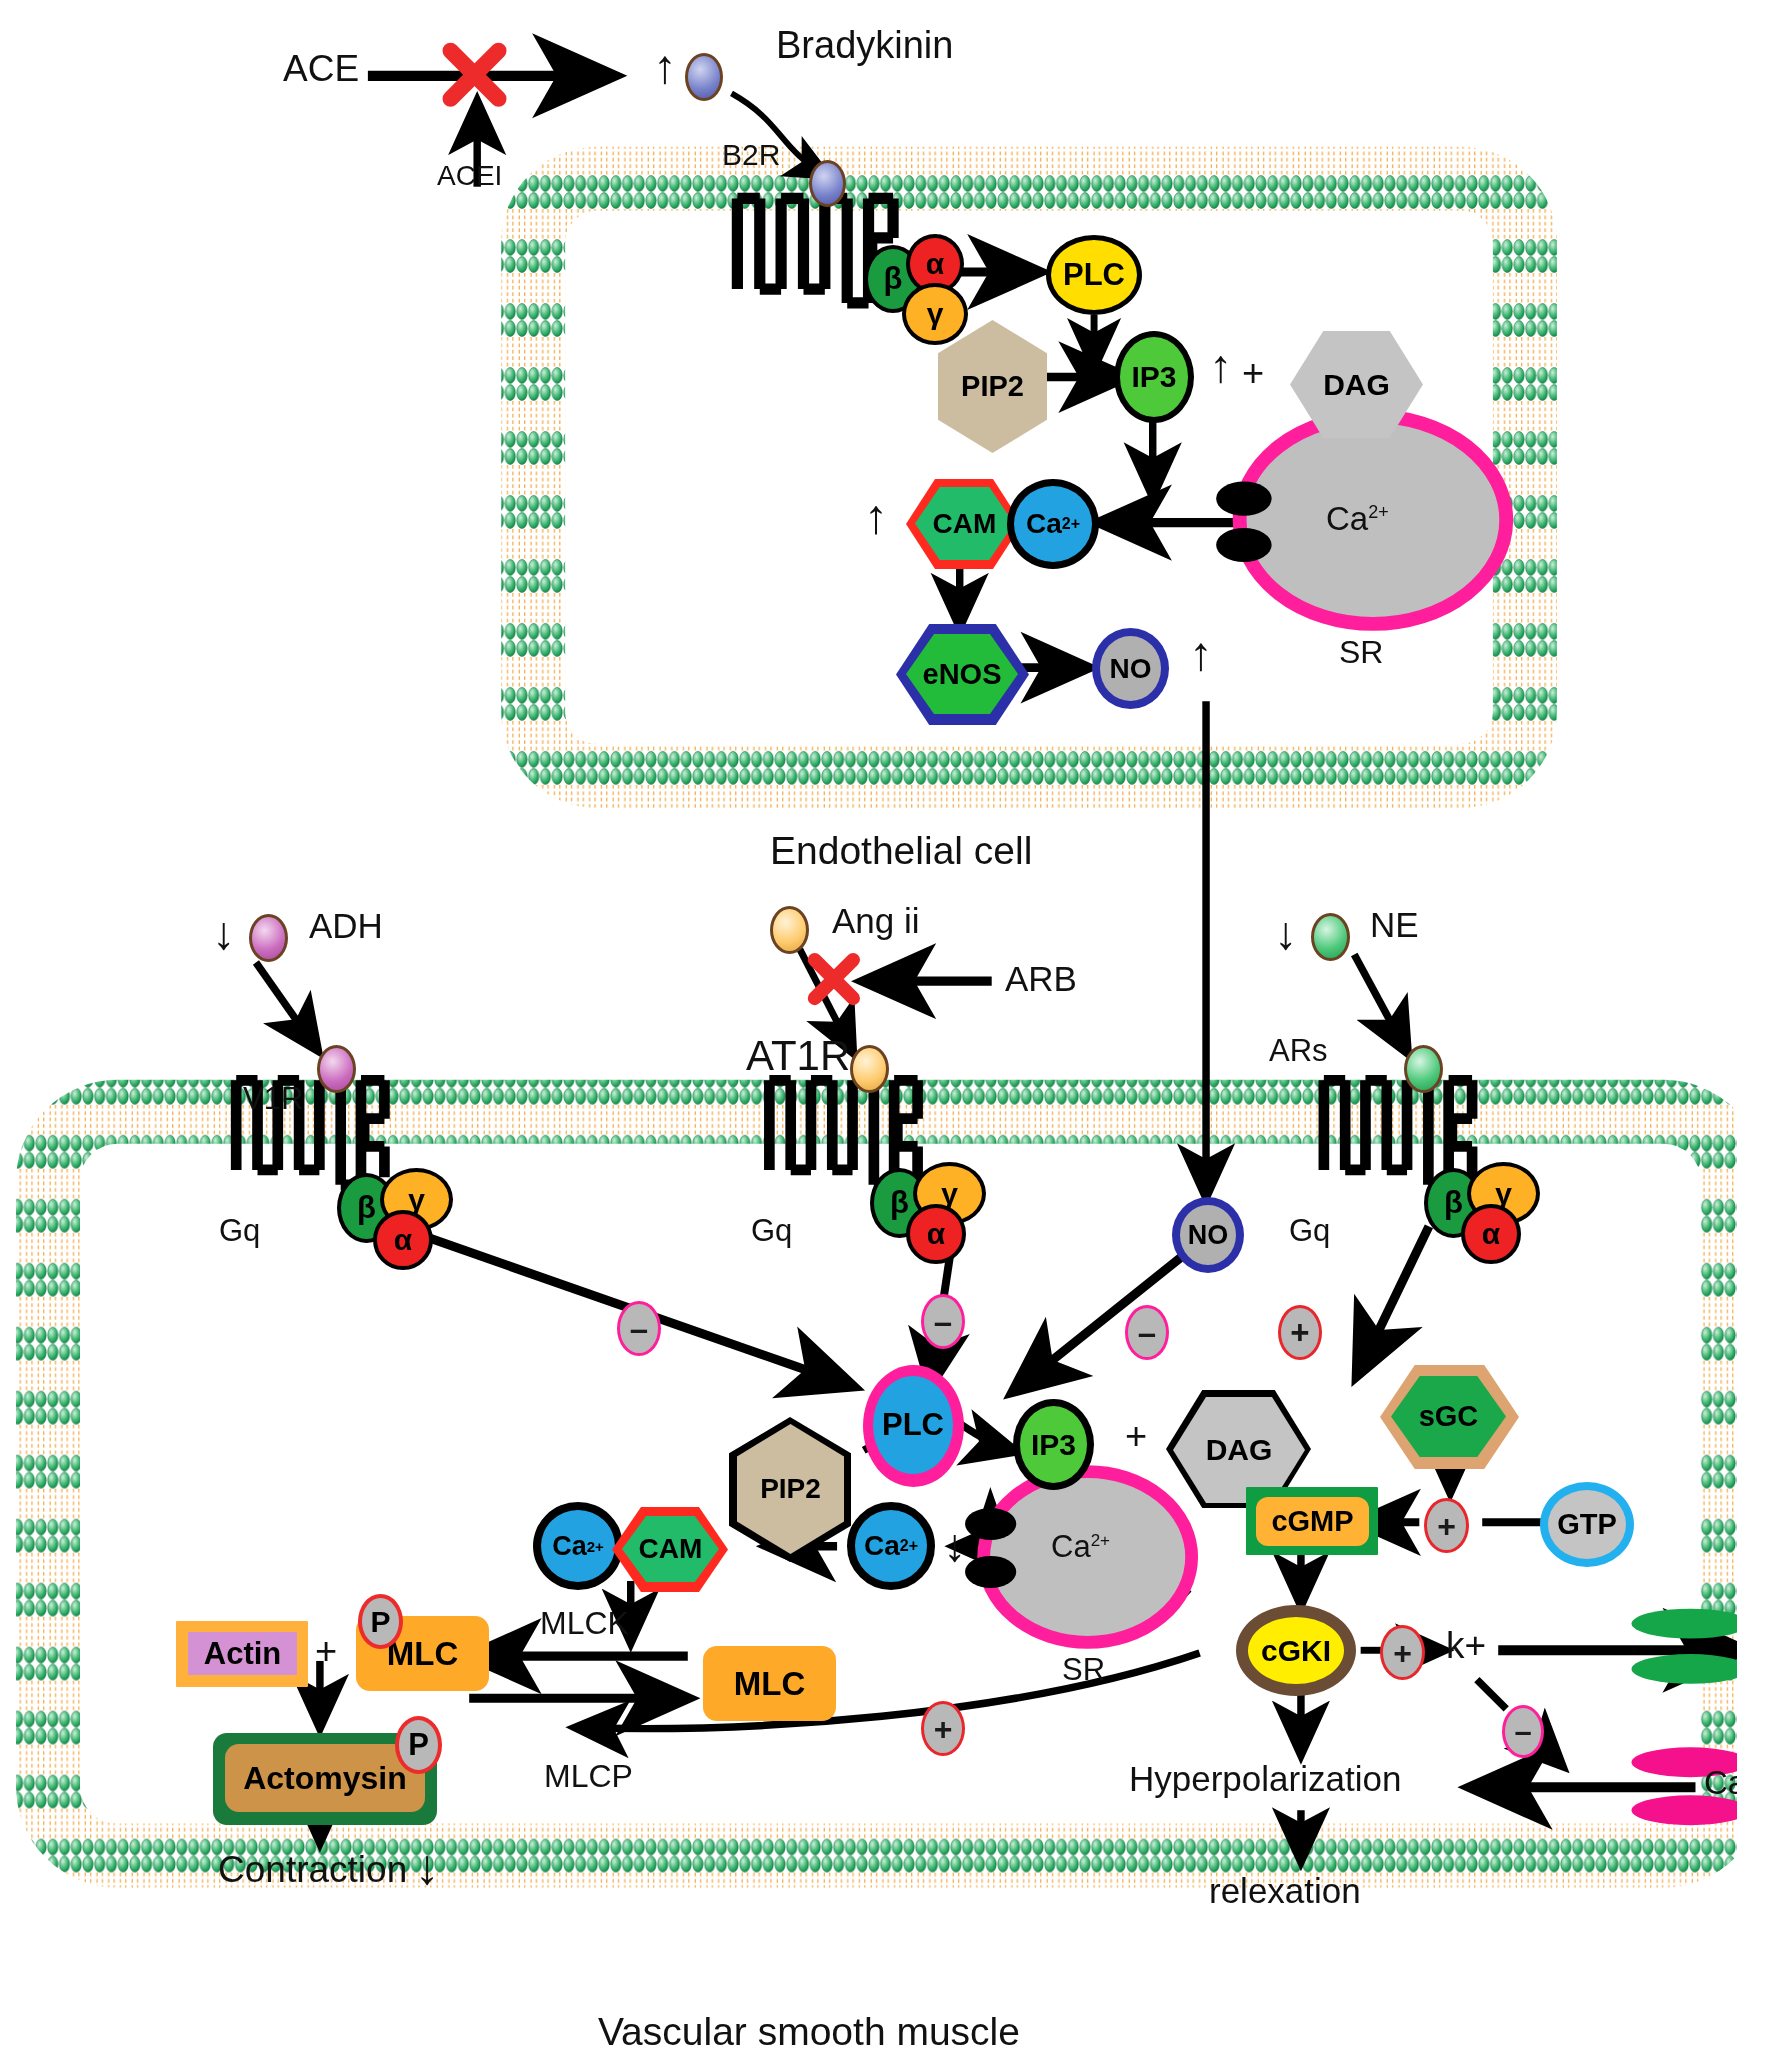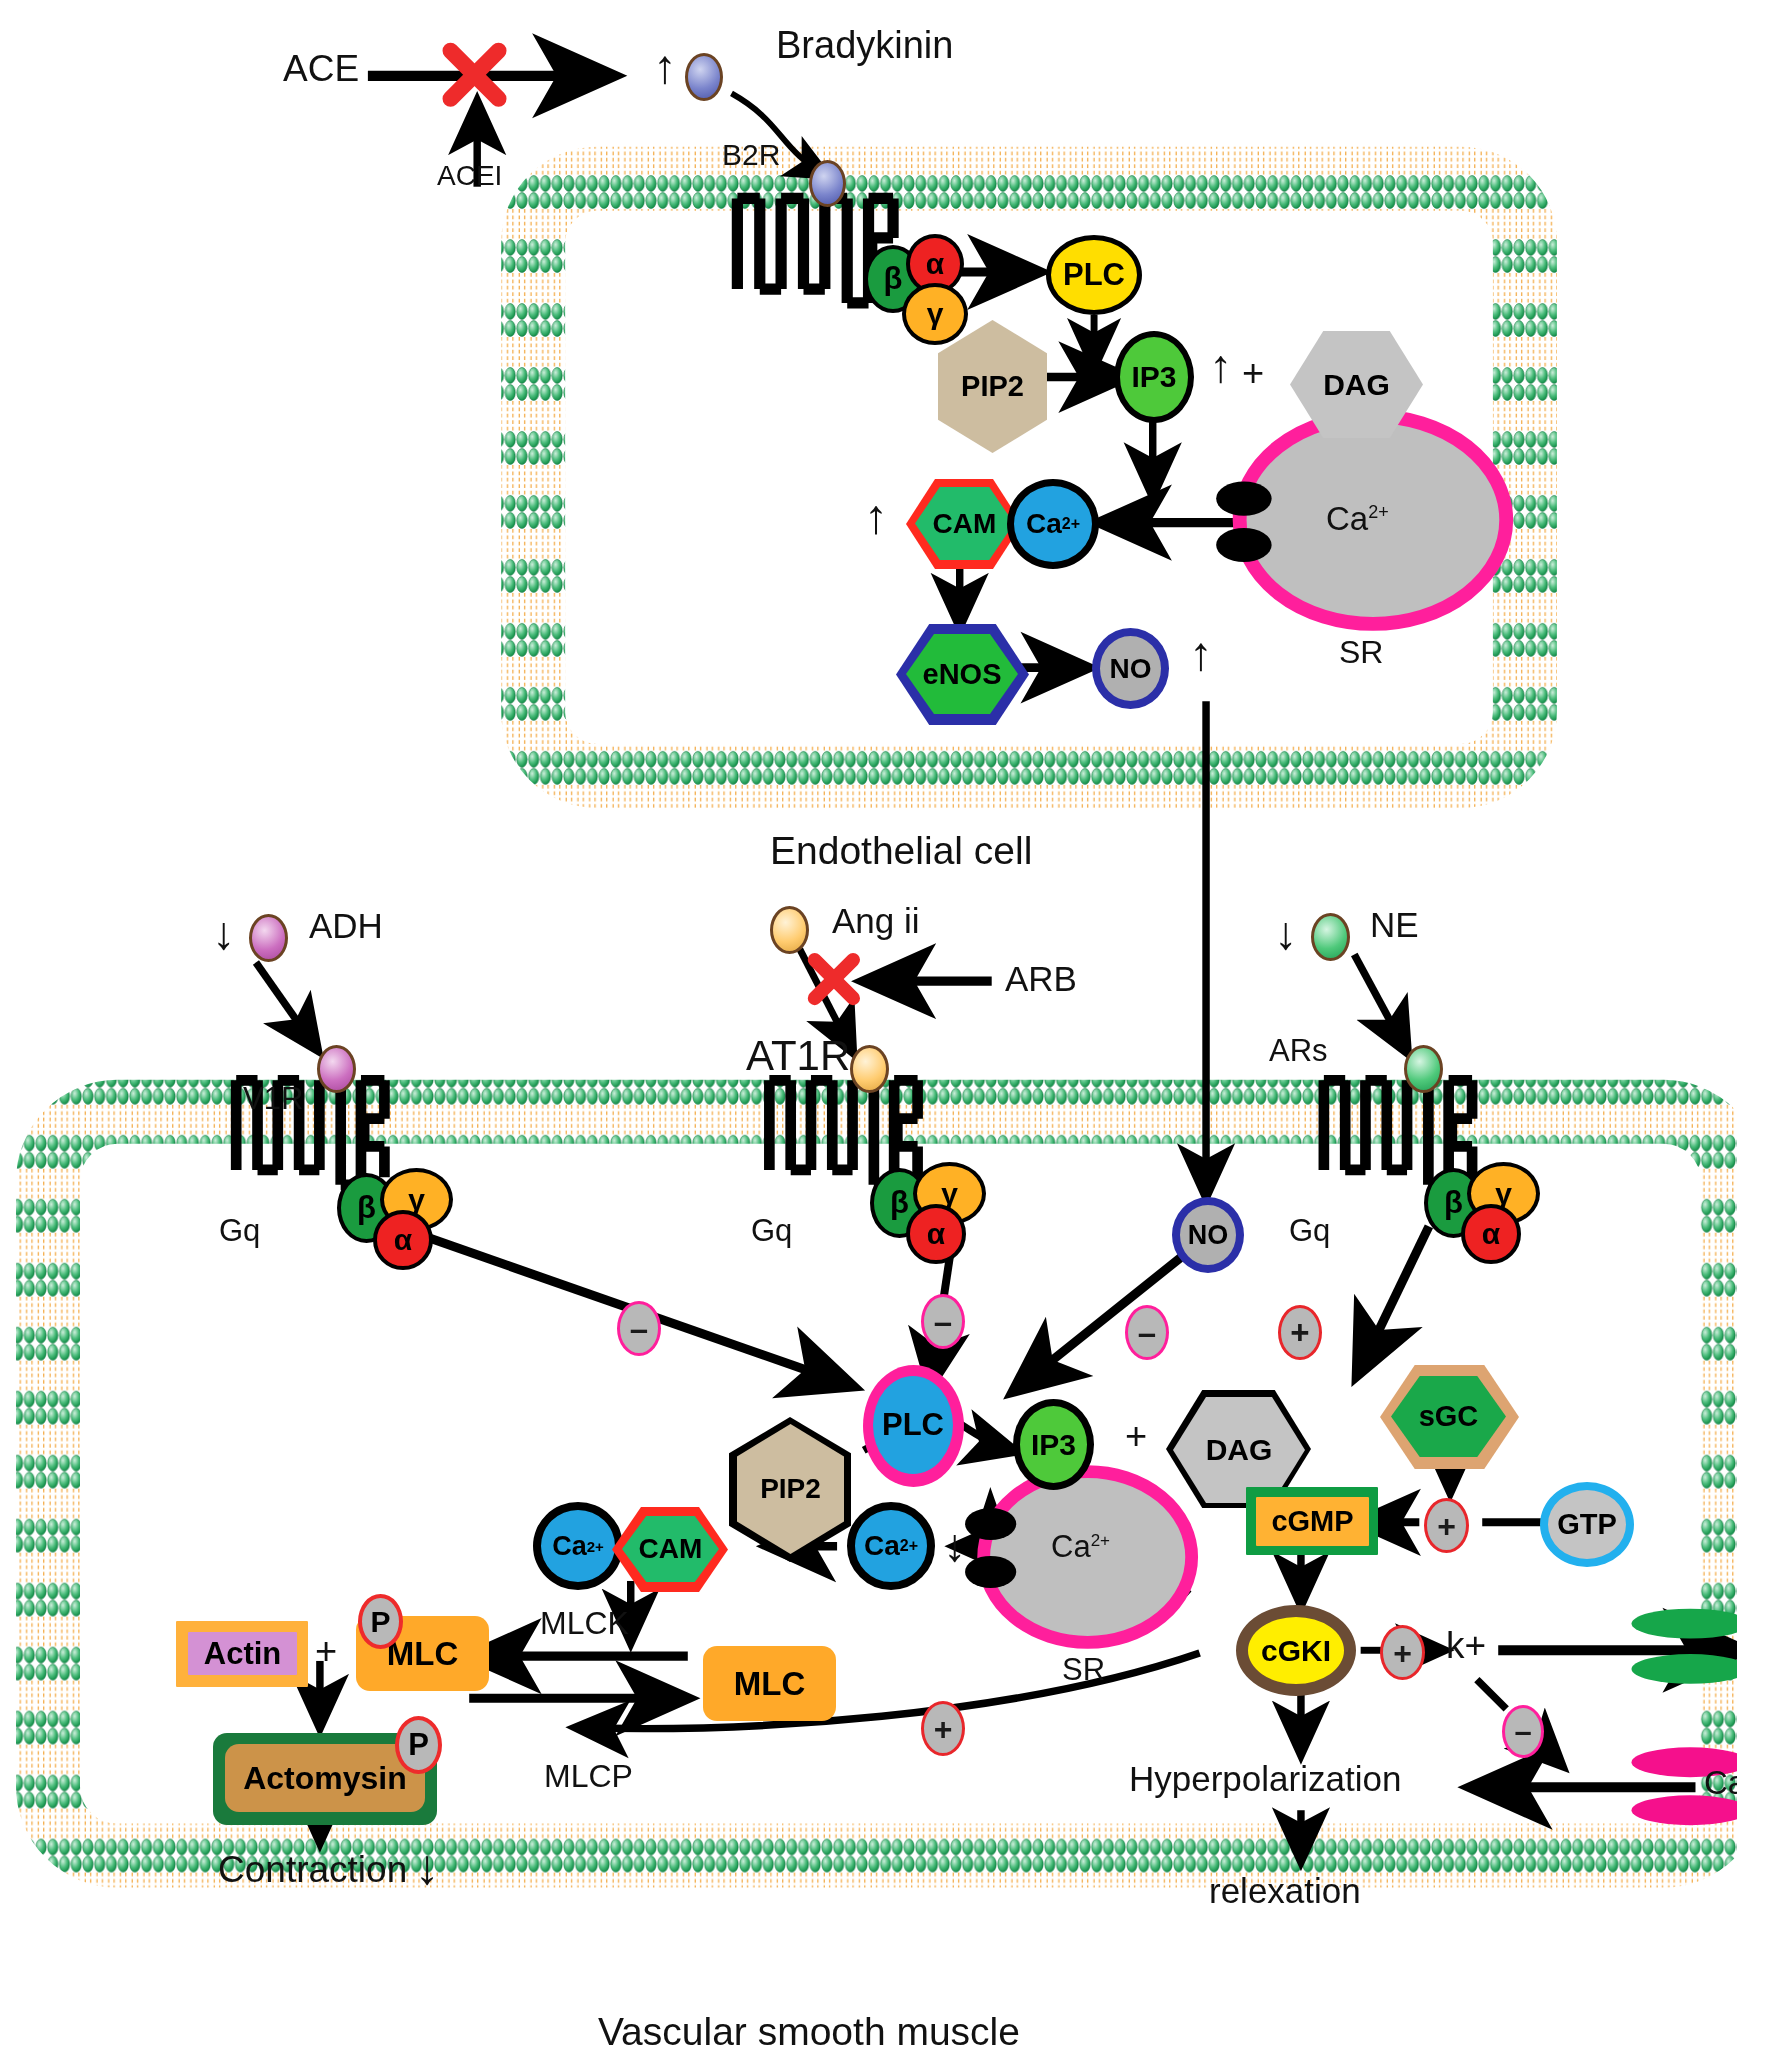--- a/index.html
+++ b/index.html
@@ -312,21 +312,21 @@
 
   <div class="node ell" style="left:1013px;top:1399px;width:81px;height:91px;background:#4ec93a;border:7px solid #000;font-size:30px;">IP3</div>
   <div class="lbl" style="left:1125px;top:1415px;font-size:38px;">+</div>
   <div class="node hexs" style="left:1166px;top:1390px;width:145px;height:118px;background:#000;"></div>
   <div class="node hexs" style="left:1173px;top:1397px;width:132px;height:106px;background:#c4c4c4;font-size:30px;">DAG</div>
 
   <div class="node hexs" style="left:1380px;top:1365px;width:139px;height:104px;background:#dda471;"></div>
   <div class="node hexs" style="left:1391px;top:1376px;width:115px;height:81px;background:#1aa84a;font-size:29px;">sGC</div>
 
   <div class="node sqbox" style="left:1246px;top:1487px;width:132px;height:68px;background:#0f9c43;"></div>
-  <div class="node sqbox" style="left:1256px;top:1497px;width:113px;height:49px;background:#ffb233;font-size:29px;">cGMP</div>
+  <div class="node sqbox" style="left:1256px;top:1497px;width:113px;height:49px;background:#ffb233;font-size:29px;border-radius:12px;">cGMP</div>
 
   <div class="node ell" style="left:1540px;top:1482px;width:94px;height:85px;background:#c4c4c4;border:8.5px solid #22b0ee;font-size:29px;">GTP</div>
 
   <div class="node ell" style="left:1236px;top:1605px;width:120px;height:91px;background:#ffee00;border:12.8px solid #6b4c35;font-size:30px;">cGKI</div>
 
   <div class="node ell" style="left:847px;top:1502px;width:88px;height:88px;background:#22a2e0;border:8px solid #000;font-size:28px;">
     <span>Ca</span>
       <sup style="font-size:16px;">2+</sup>
   </div>
   <div class="lbl" style="left:943px;top:1518px;font-size:46px;">↓</div>

